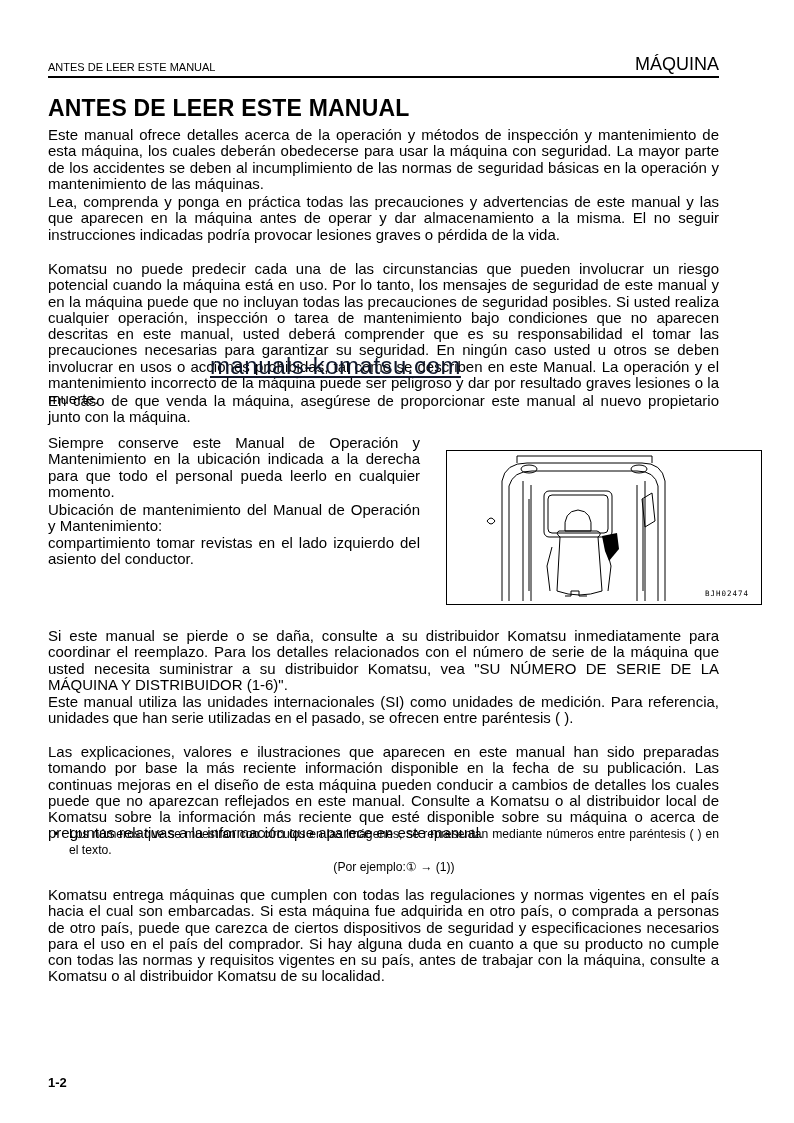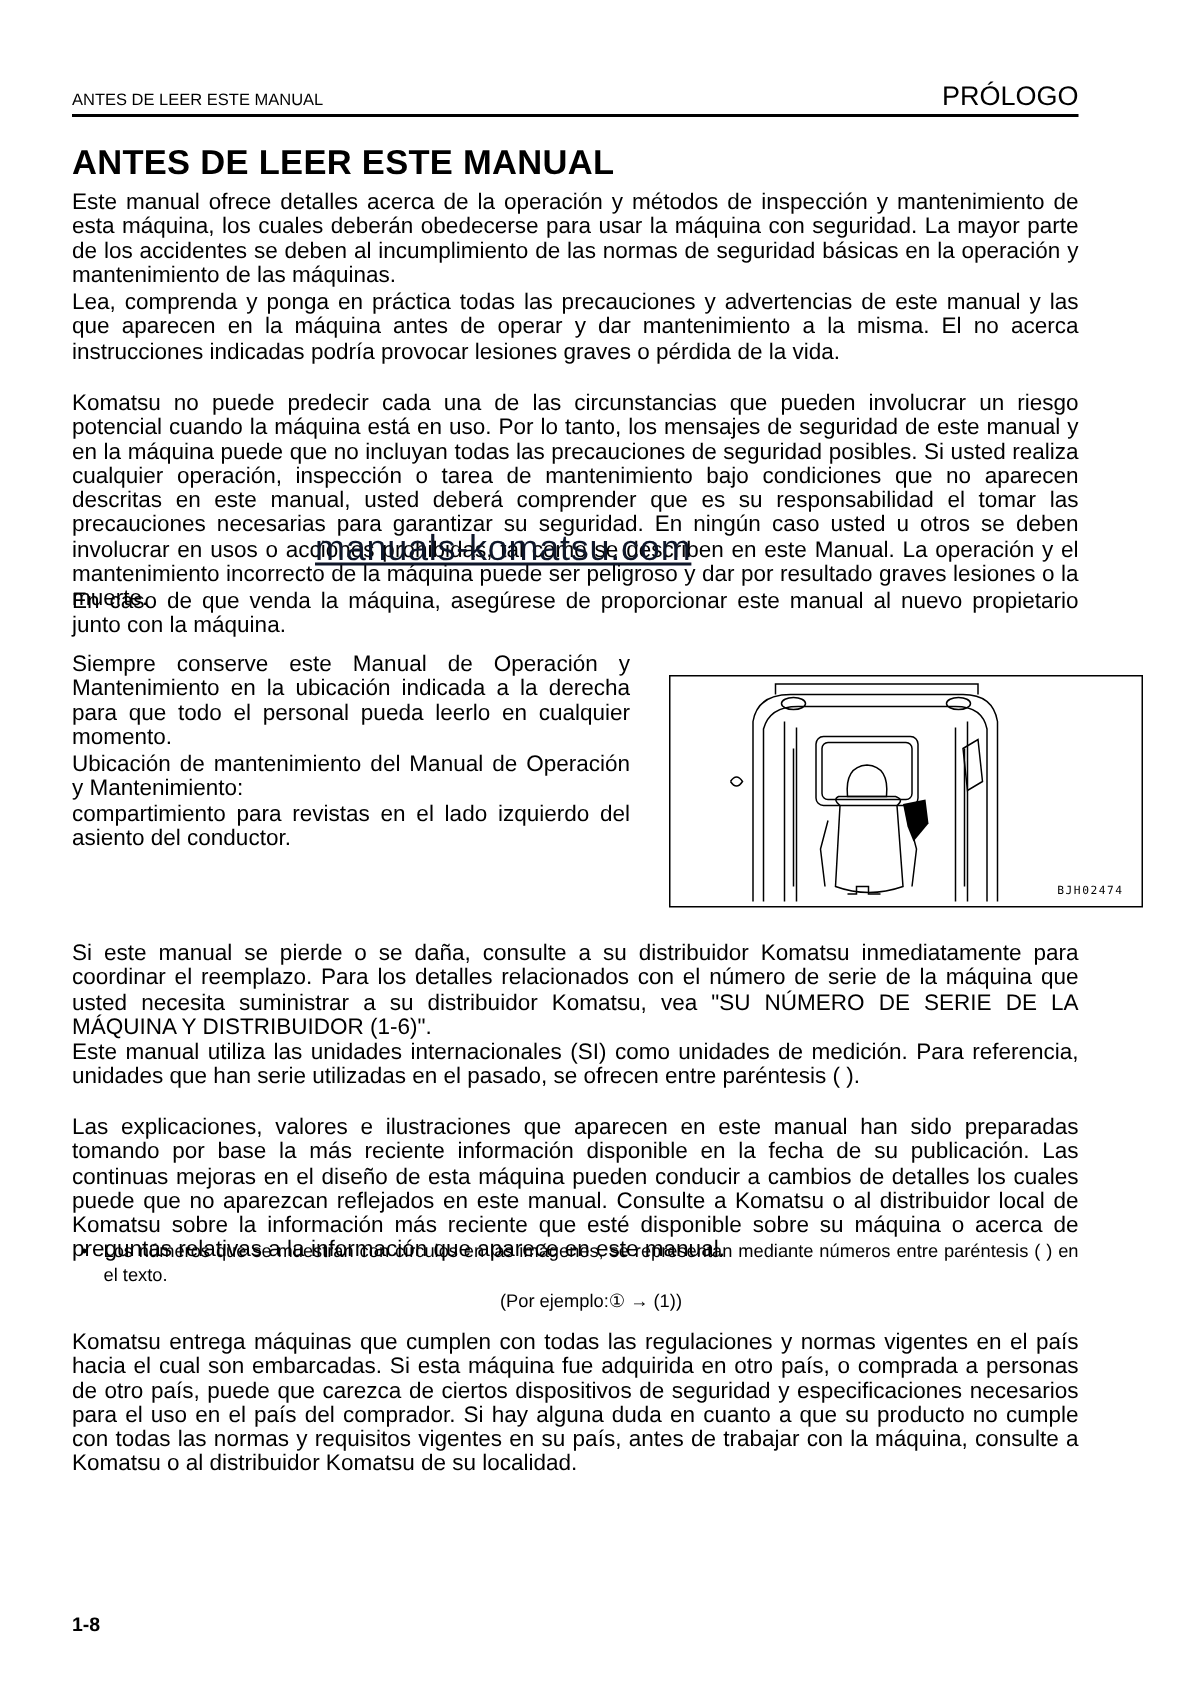--- a/index.html
+++ b/index.html
@@ -22,35 +22,35 @@
   .bullet { position: absolute; left: 54px; top: 826px; width: 665px; font-size: 12.2px; line-height: 16.3px; }
   .bullet-dot { position: absolute; left: 0; top: 0; }
   .bullet-text { margin-left: 15px; text-align: justify; }
   .page-num { position: absolute; left: 48px; top: 1075px; font-size: 13px; font-weight: bold; }
 </style>
 </head>
 <body>
 
 <div class="header">
   <span class="header-left">ANTES DE LEER ESTE MANUAL</span>
-  <span class="header-right">PRÓLOGO</span>
+  <span class="header-right">MÁQUINA</span>
 </div>
 
 <h1 class="title">ANTES DE LEER ESTE MANUAL</h1>
 
 <p class="para" style="top:127px">Este manual ofrece detalles acerca de la operación y métodos de inspección y mantenimiento de esta máquina, los cuales deberán obedecerse para usar la máquina con seguridad. La mayor parte de los accidentes se deben al incumplimiento de las normas de seguridad básicas en la operación y mantenimiento de las máquinas.</p>
-<p class="para" style="top:194px">Lea, comprenda y ponga en práctica todas las precauciones y advertencias de este manual y las que aparecen en la máquina antes de operar y dar mantenimiento a la misma. El no acerca instrucciones indicadas podría provocar lesiones graves o pérdida de la vida.</p>
+<p class="para" style="top:194px">Lea, comprenda y ponga en práctica todas las precauciones y advertencias de este manual y las que aparecen en la máquina antes de operar y dar almacenamiento a la misma. El no seguir instrucciones indicadas podría provocar lesiones graves o pérdida de la vida.</p>
 <p class="para" style="top:261px">Komatsu no puede predecir cada una de las circunstancias que pueden involucrar un riesgo potencial cuando la máquina está en uso. Por lo tanto, los mensajes de seguridad de este manual y en la máquina puede que no incluyan todas las precauciones de seguridad posibles. Si usted realiza cualquier operación, inspección o tarea de mantenimiento bajo condiciones que no aparecen descritas en este manual, usted deberá comprender que es su responsabilidad el tomar las precauciones necesarias para garantizar su seguridad. En ningún caso usted u otros se deben involucrar en usos o acciones prohibidas, tal como se describen en este Manual. La operación y el mantenimiento incorrecto de la máquina puede ser peligroso y dar por resultado graves lesiones o la muerte.</p>
 
 <div class="watermark">manuals-komatsu.com</div>
 
 <p class="para" style="top:393px">En caso de que venda la máquina, asegúrese de proporcionar este manual al nuevo propietario junto con la máquina.</p>
 <p class="para narrow" style="top:435px">Siempre conserve este Manual de Operación y Mantenimiento en la ubicación indicada a la derecha para que todo el personal pueda leerlo en cualquier momento.</p>
 <p class="para narrow" style="top:502px">Ubicación de mantenimiento del Manual de Operación y Mantenimiento:</p>
-<p class="para narrow" style="top:535px">compartimiento para revistas en el lado izquierdo del asiento del conductor.</p>
+<p class="para narrow" style="top:535px">compartimiento tomar revistas en el lado izquierdo del asiento del conductor.</p>
 
 <div class="figure">
   <svg width="270" height="152" viewBox="0 0 270 152" style="position:absolute;left:0;top:0">
     <g fill="none" stroke="#000" stroke-width="1">
       <path d="M55 150 L55 30 Q58 12 80 12 L195 12 Q215 12 218 30 L218 150"></path>
       <path d="M62 150 L62 35 Q66 20 85 20 L190 20 Q208 20 211 35 L211 150"></path>
       <path d="M70 12 L70 5 L205 5 L205 12"></path>
       <ellipse cx="82" cy="18" rx="8" ry="4"></ellipse>
       <ellipse cx="192" cy="18" rx="8" ry="4"></ellipse>
       <rect x="97" y="40" width="68" height="46" rx="5"></rect>
@@ -74,13 +74,13 @@
 <p class="para" style="top:744px">Las explicaciones, valores e ilustraciones que aparecen en este manual han sido preparadas tomando por base la más reciente información disponible en la fecha de su publicación. Las continuas mejoras en el diseño de esta máquina pueden conducir a cambios de detalles los cuales puede que no aparezcan reflejados en este manual. Consulte a Komatsu o al distribuidor local de Komatsu sobre la información más reciente que esté disponible sobre su máquina o acerca de preguntas relativas a la información que aparece en este manual.</p>
 
 <div class="bullet">
   <span class="bullet-dot">•</span>
   <div class="bullet-text">Los números que se muestran con círculos en las imágenes, se representan mediante números entre paréntesis ( ) en el texto.</div>
   <div class="bullet-text" style="text-align:center">(Por ejemplo:① → (1))</div>
 </div>
 
 <p class="para" style="top:887px">Komatsu entrega máquinas que cumplen con todas las regulaciones y normas vigentes en el país hacia el cual son embarcadas. Si esta máquina fue adquirida en otro país, o comprada a personas de otro país, puede que carezca de ciertos dispositivos de seguridad y especificaciones necesarios para el uso en el país del comprador. Si hay alguna duda en cuanto a que su producto no cumple con todas las normas y requisitos vigentes en su país, antes de trabajar con la máquina, consulte a Komatsu o al distribuidor Komatsu de su localidad.</p>
 
-<div class="page-num">1-8</div>
+<div class="page-num">1-2</div>
 
 </body></html>

